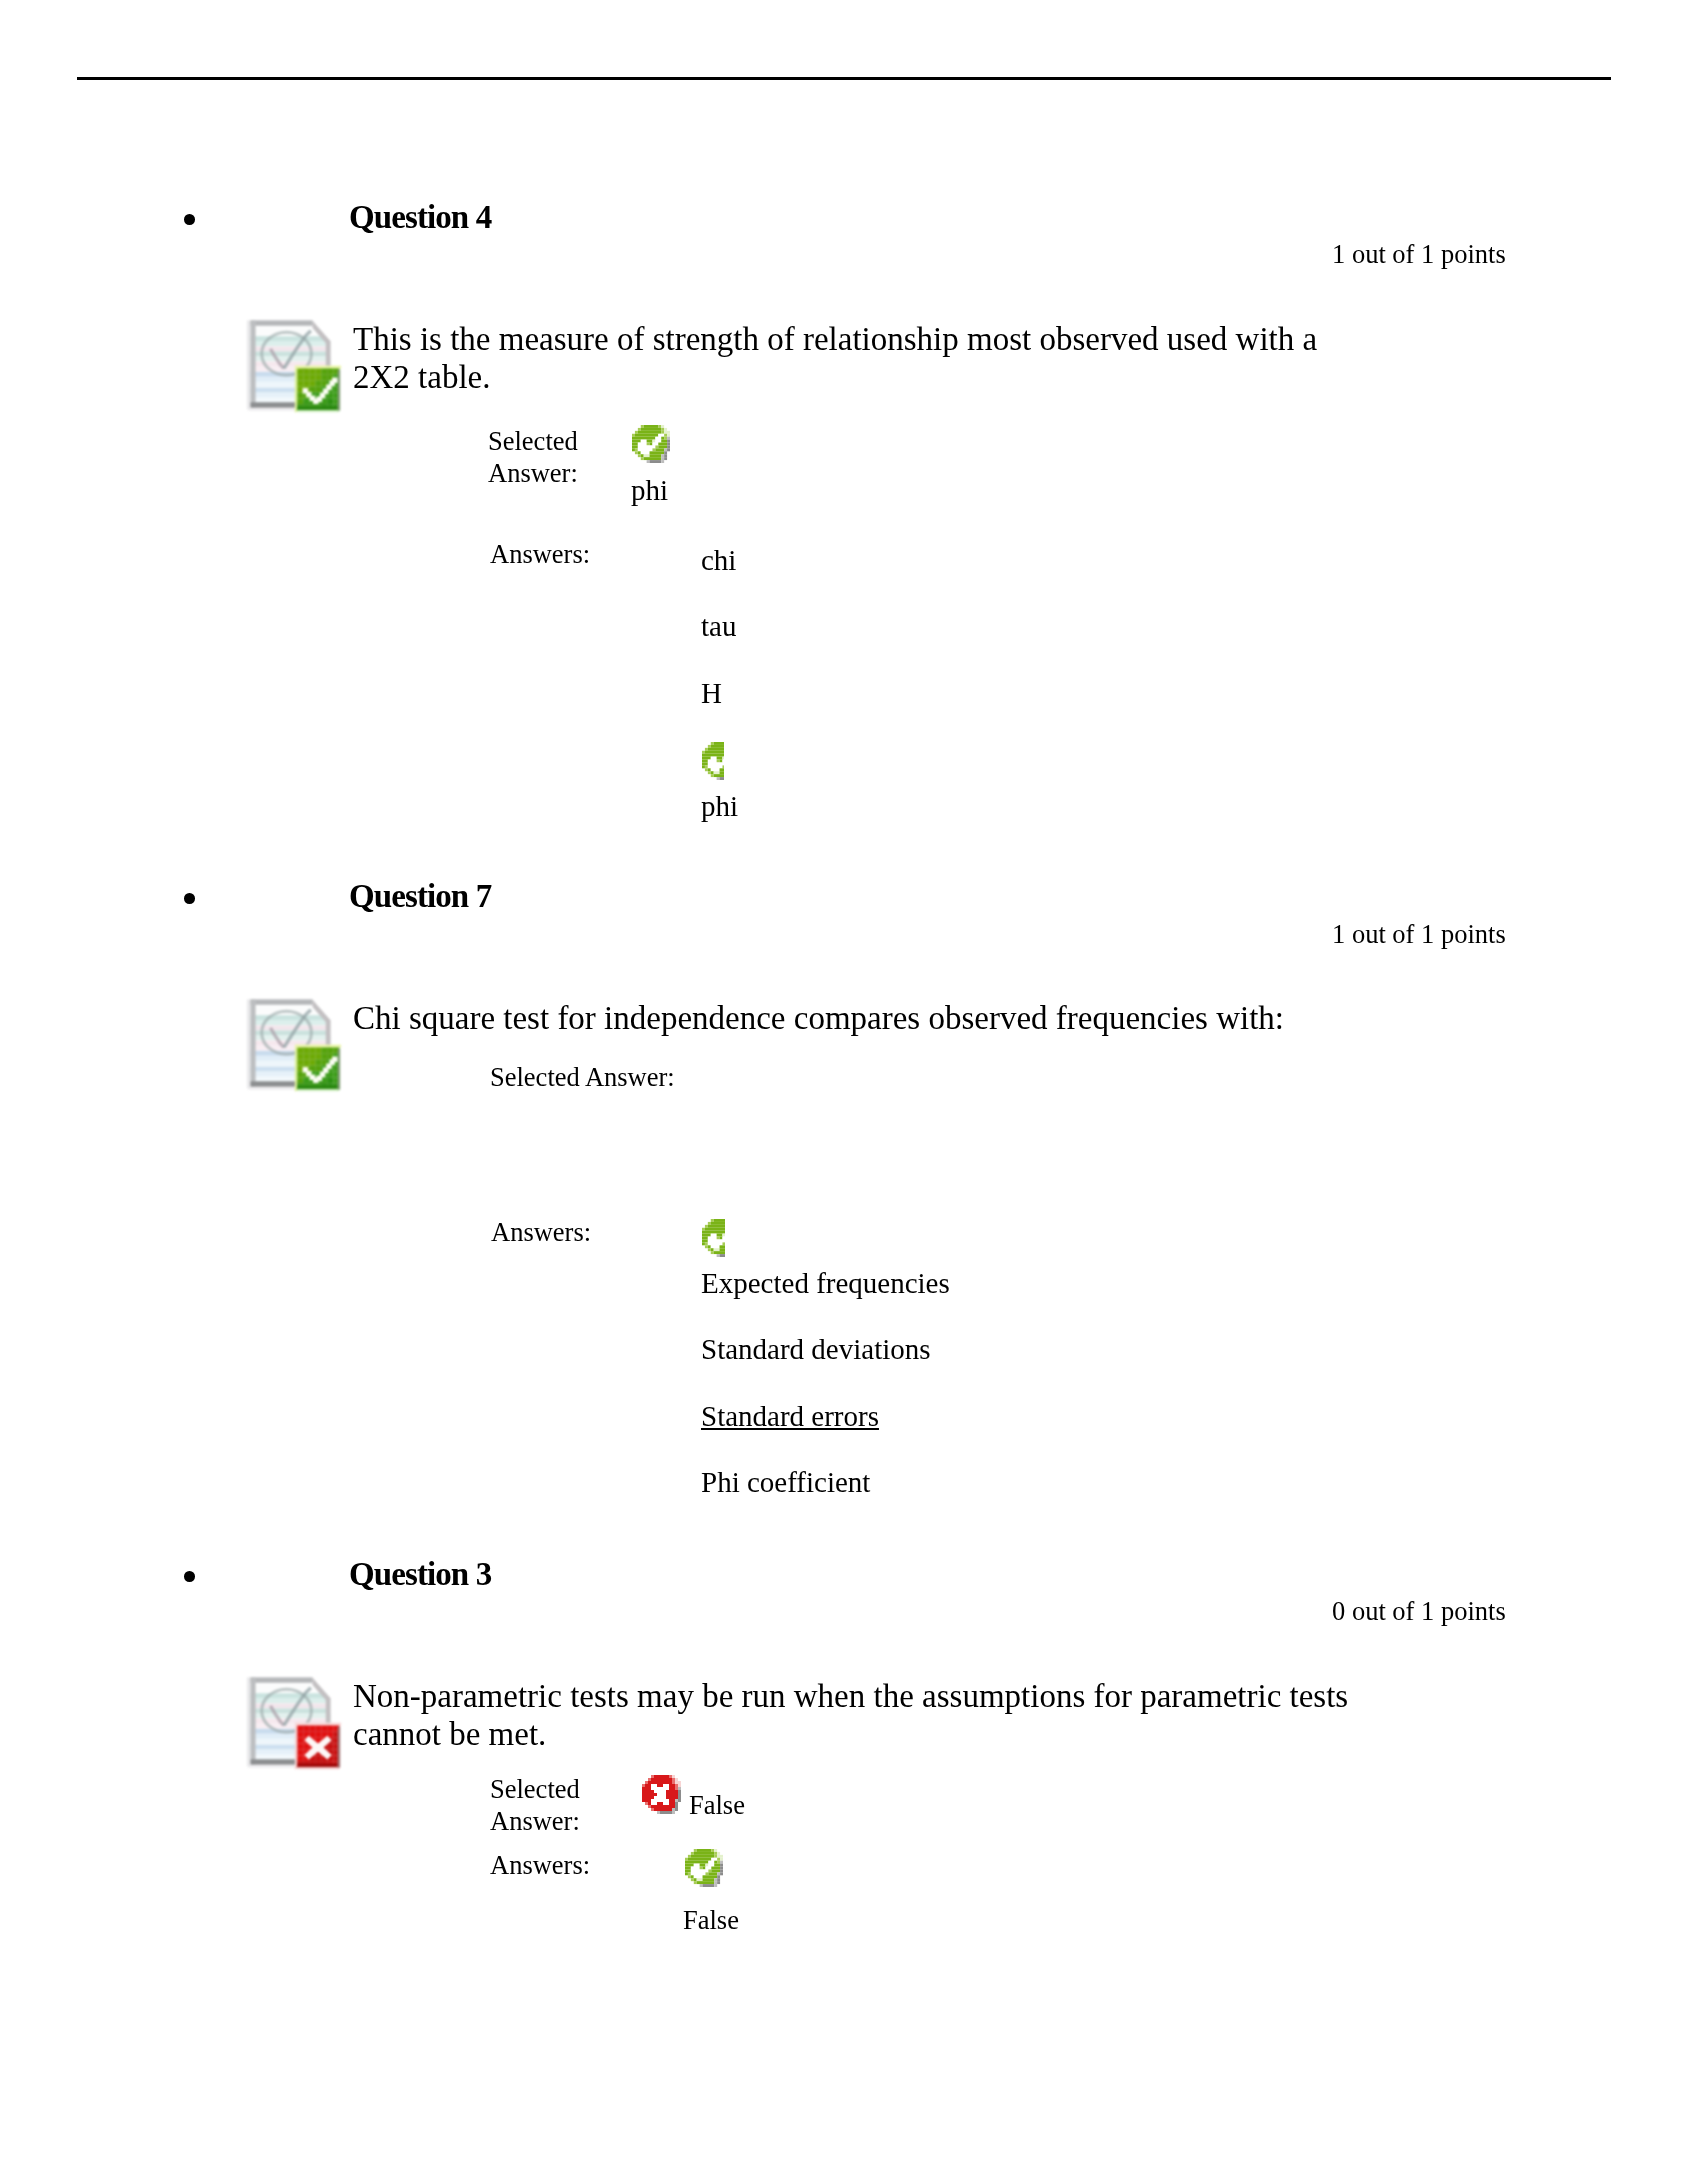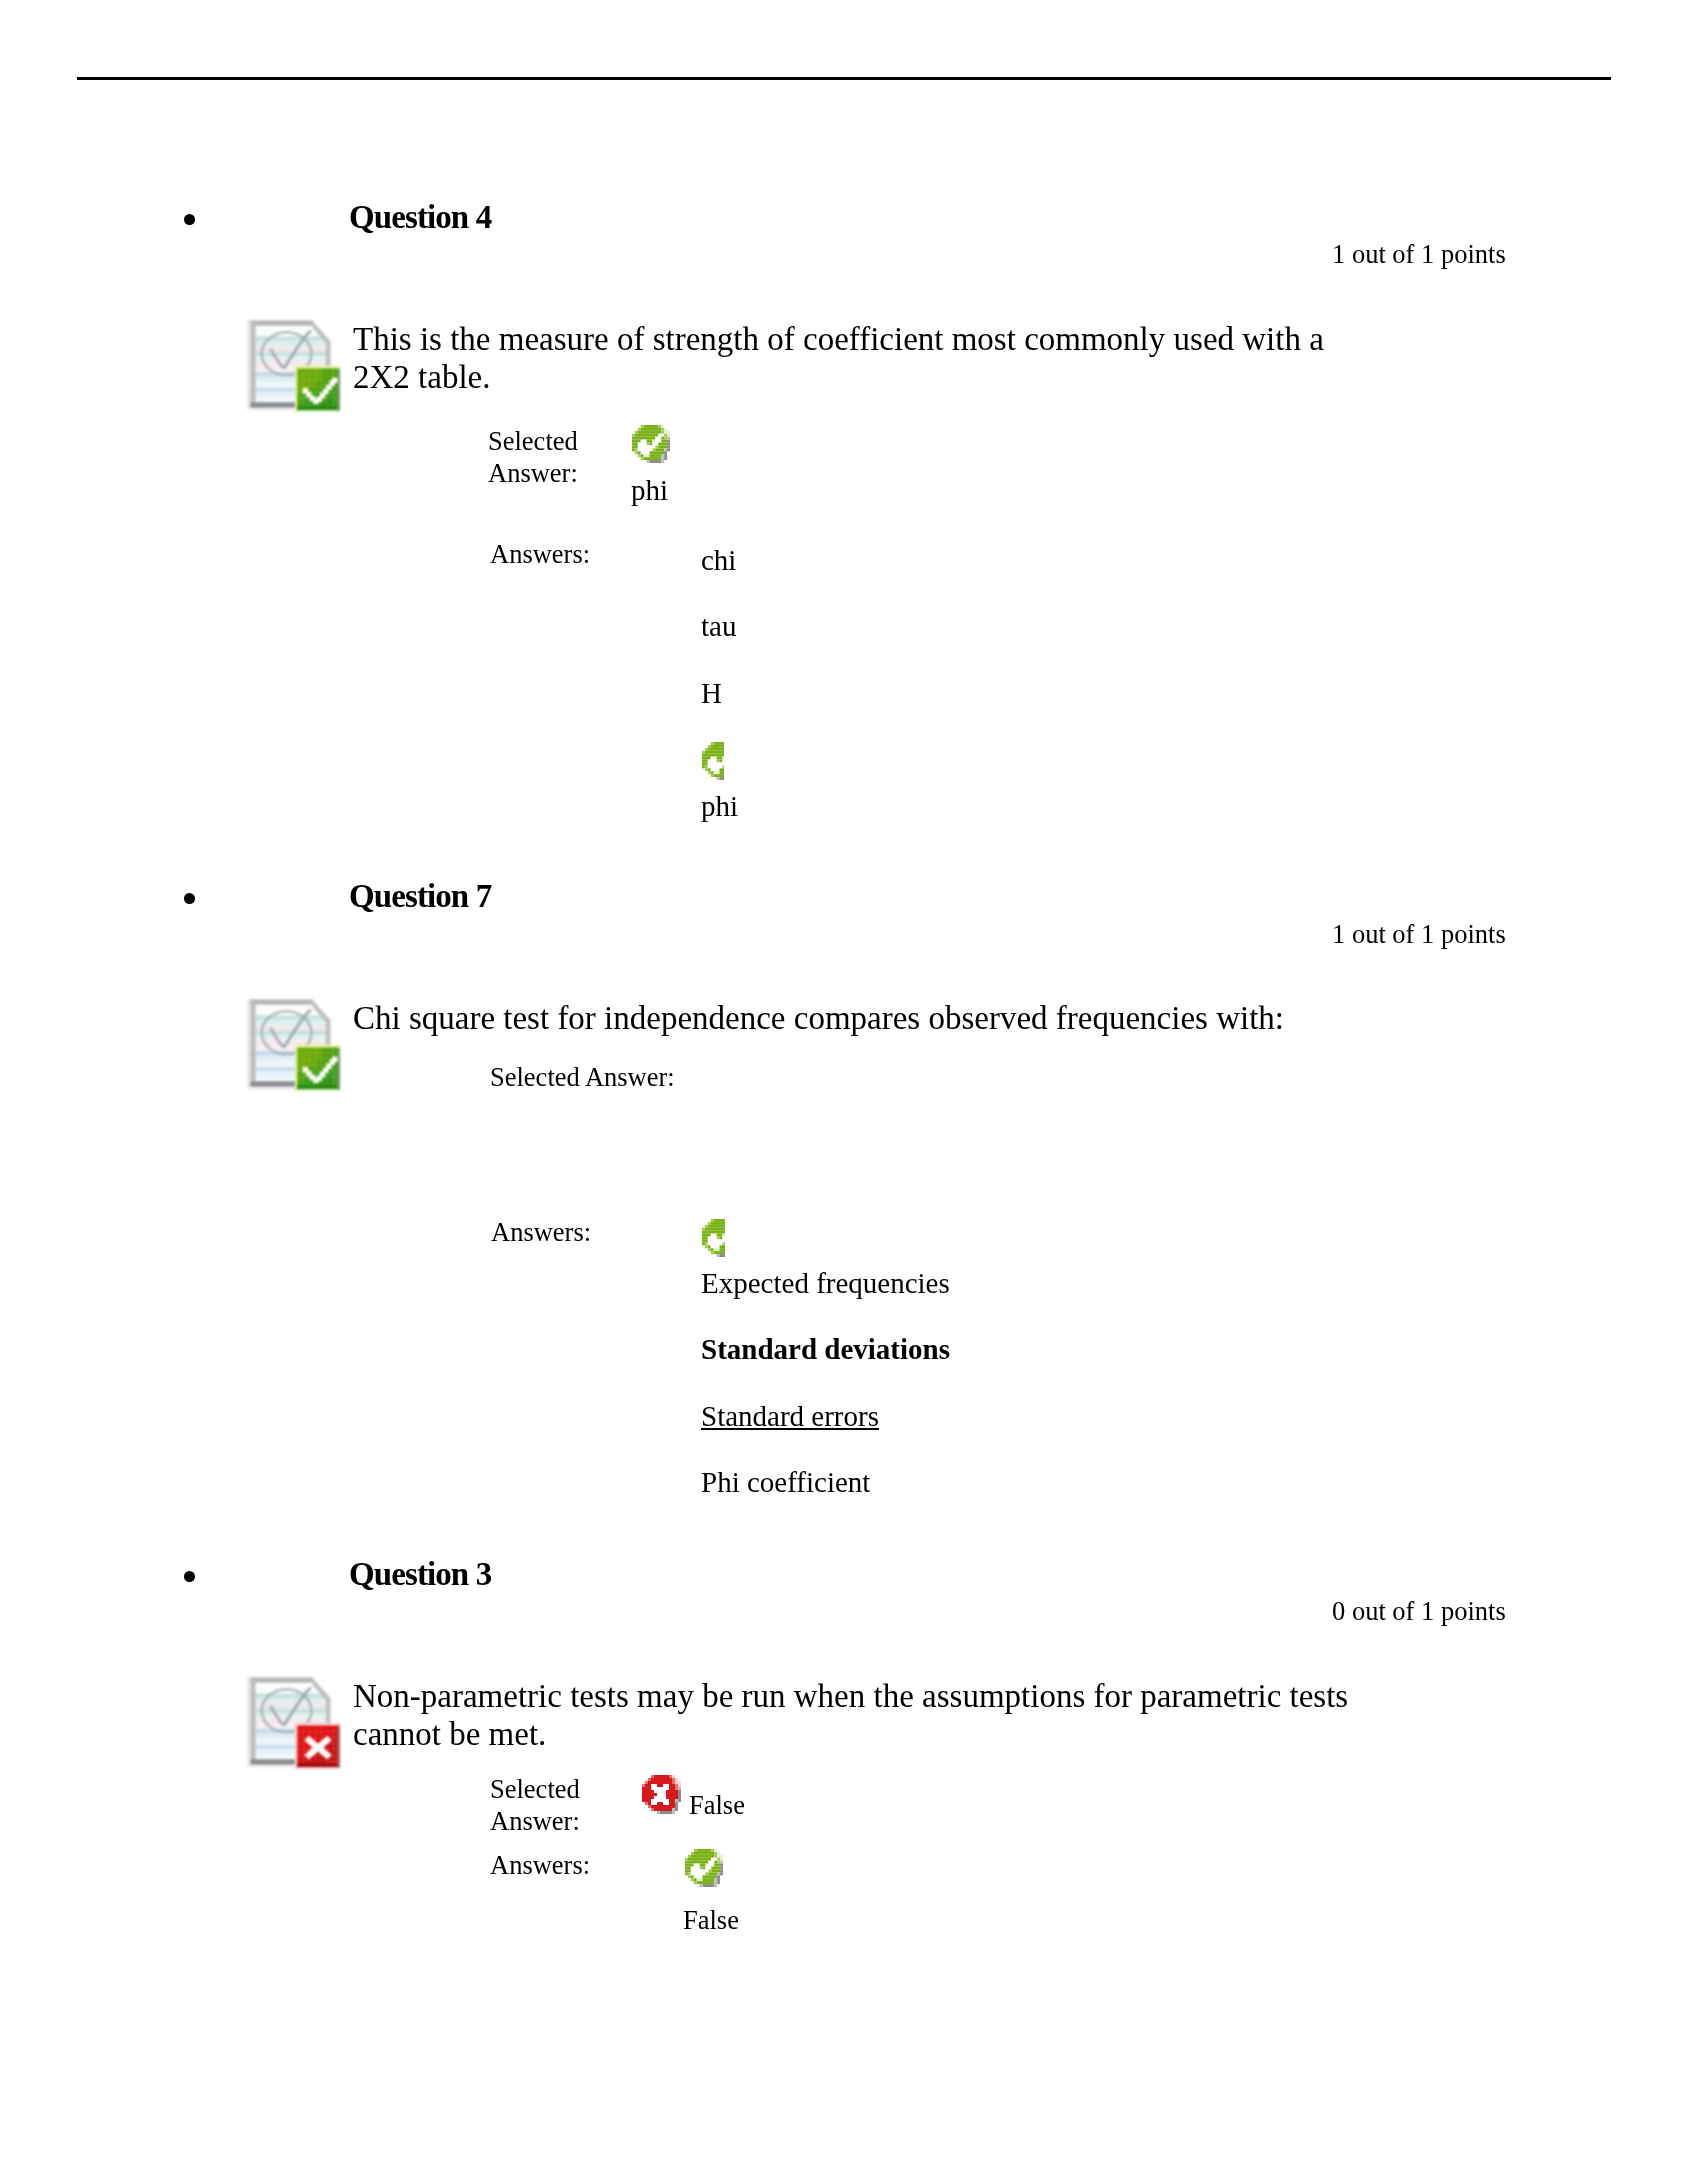--- a/index.html
+++ b/index.html
@@ -319,21 +319,21 @@
   <div class="points" style="left:1332px; top:239px;">1 out of 1 points</div>
   <div class="icon" style="left:247px; top:317px; width:96px; height:96px;">
     <svg class="softpx" width="96" height="96" viewBox="0 0 17 17" style="overflow:visible">
       <use href="#sym-doc-page" x="0" y="0" width="17" height="17"></use>
       <svg x="8.45" y="8.6" width="8.25" height="8.25" viewBox="0 0 8 8" overflow="visible">
           <use href="#sym-badge-check" x="0" y="0" width="8" height="8"></use>
         </svg>
     </svg>
   </div>
   <div class="qtext" style="left:353px; top:320px; width:1019px;">
-    <span>This is the measure of strength of coefficient most commonly used with a</span>
+    <span>This is the measure of strength of relationship most observed used with a</span>
     <span>2X2 table.</span>
   </div>
   <div class="lbl" style="left:488px; top:425px; width:132px;">
     <span>Selected</span>
     <span>Answer:</span>
   </div>
   <div class="icon" style="left:632px; top:425px; width:38px; height:38px;">
     <svg class="softpx-sm" width="38" height="38" viewBox="0 0 13 13">
         <use href="#sym-round-check" x="0" y="0" width="13" height="13"></use>
       </svg>
@@ -365,21 +365,21 @@
     <span>Chi square test for independence compares observed frequencies with:</span>
   </div>
   <div class="lbl" style="left:490px; top:1061px;">Selected Answer:</div>
   <div class="lbl" style="left:491px; top:1216px;">Answers:</div>
   <div class="icon" style="left:702px; top:1219px; width:23px; height:38px; overflow:hidden;">
     <svg class="softpx-sm" width="38" height="38" viewBox="0 0 13 13">
         <use href="#sym-round-check" x="0" y="0" width="13" height="13"></use>
       </svg>
   </div>
   <div class="ansbig" style="left:701px; top:1264px;">Expected frequencies</div>
-  <div class="ansbig" style="left:701px; top:1330px;font-weight:bold;">Standard deviations</div>
+  <div class="ansbig" style="left:701px; top:1330px;">Standard deviations</div>
   <div class="ansbig" style="left:701px; top:1397px;text-decoration:underline;">Standard errors</div>
   <div class="ansbig" style="left:701px; top:1463px;">Phi coefficient</div>
 
   <div class="bullet" style="left:184px; top:1571px;"></div>
   <div class="qtitle" style="left:349px; top:1555px;">Question 3</div>
   <div class="points" style="left:1332px; top:1596px;">0 out of 1 points</div>
   <div class="icon" style="left:247px; top:1674px; width:96px; height:96px;">
     <svg class="softpx" width="96" height="96" viewBox="0 0 17 17" style="overflow:visible">
       <use href="#sym-doc-page" x="0" y="0" width="17" height="17"></use>
       <svg x="8.45" y="8.6" width="8.25" height="8.25" viewBox="0 0 8 8" overflow="visible">

